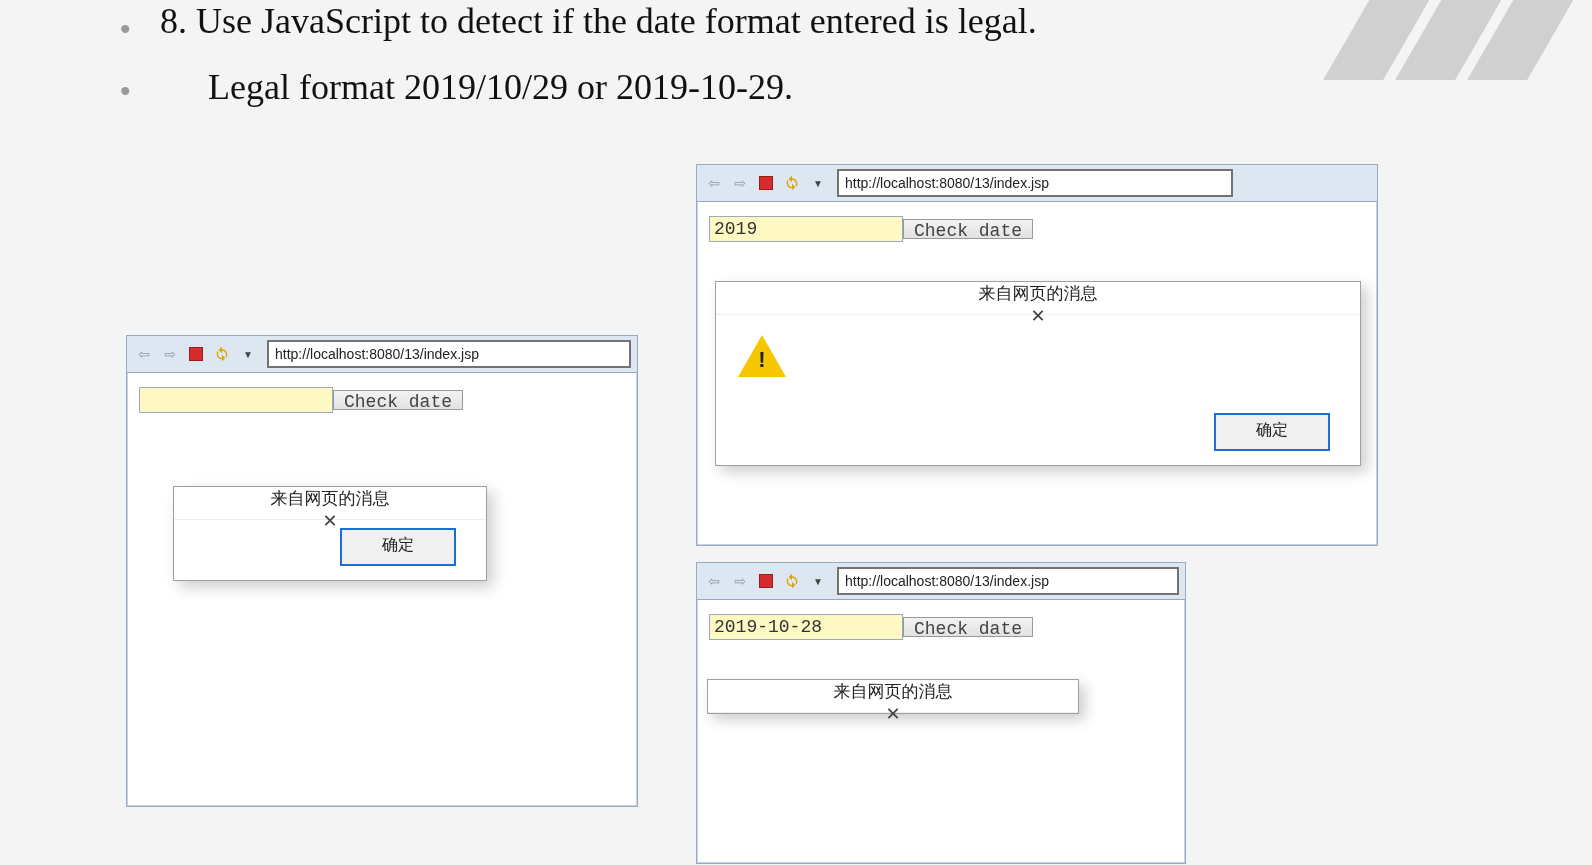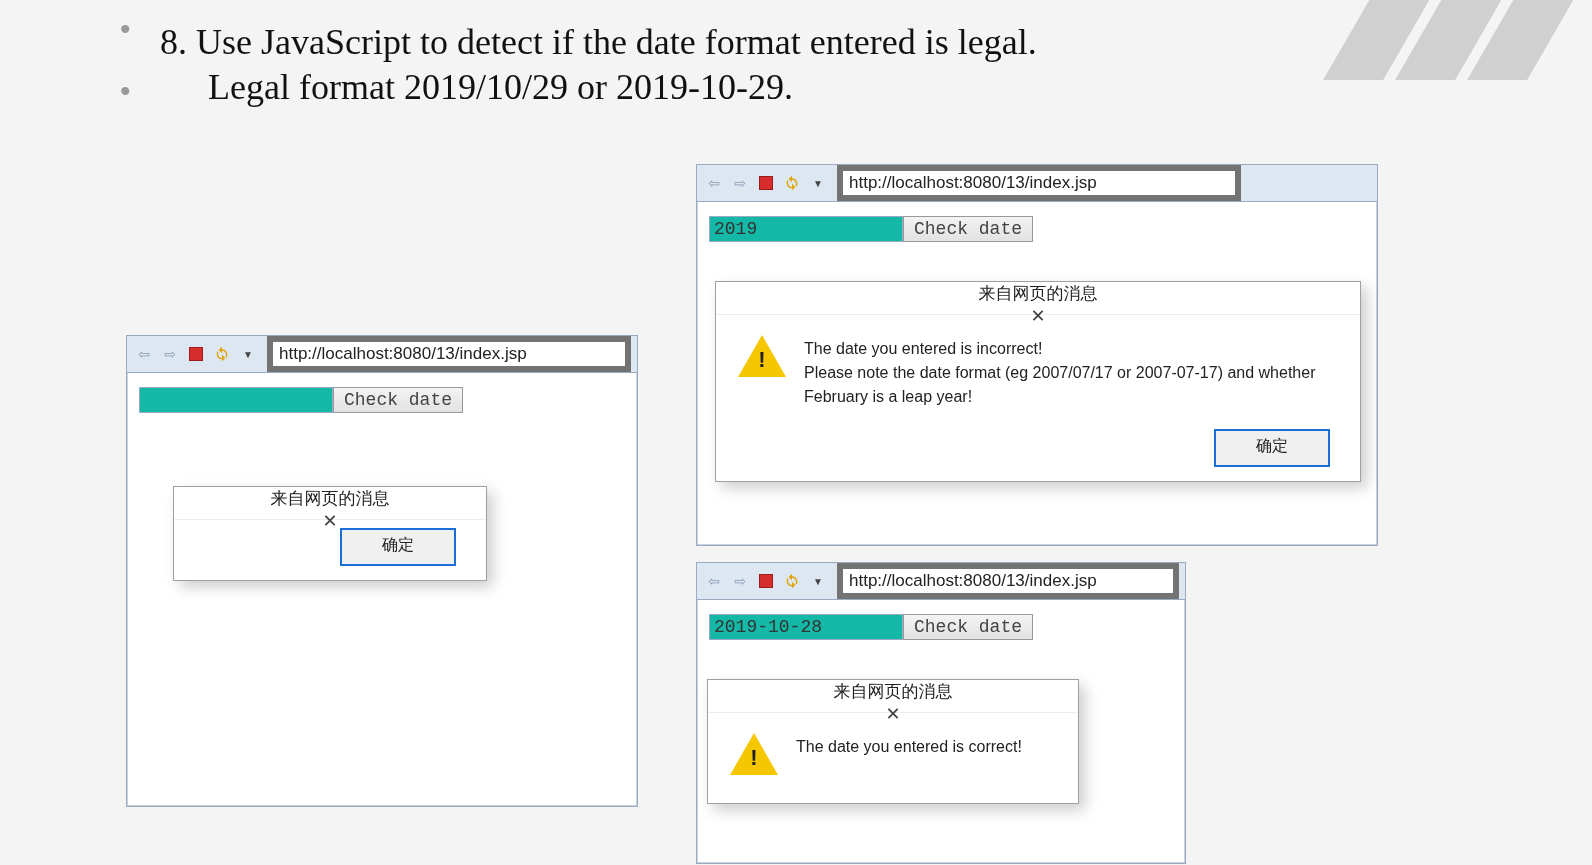--- a/index.html
+++ b/index.html
@@ -78,50 +78,50 @@
   }
   .tb-refresh svg { width: 16px; height: 16px; }
   .tb-dd {
     color: #444;
     font-size: 10px;
   }
   .addr {
     flex: 1;
     height: 24px;
     background: #fff;
-    border: 6px solid #737373;
+    border: 2px solid #737373;
     margin-left: 4px;
     display: flex;
     align-items: center;
     padding: 0 6px;
-    font-size: 17px;
+    font-size: 14px;
     color: #222;
     font-family: Arial, sans-serif;
   }
 
   .page {
     padding: 14px 12px;
   }
   .date-row {
     display: flex;
     align-items: center;
   }
   .date-input {
     width: 194px;
     height: 26px;
     border: 1px solid #9aaac0;
-    background: #14b8a6;
+    background: #fef9c3;
     font-family: "Courier New", monospace;
     font-size: 18px;
     padding: 0 4px;
     color: #333;
     box-sizing: border-box;
   }
   .check-btn {
-    height: 26px;
+    height: 20px;
     background: linear-gradient(#f3f3f3,#e2e2e2);
     border: 1px solid #999;
     font-family: "Courier New", monospace;
     font-size: 18px;
     color: #444;
     padding: 0 10px;
     margin-left: 0;
     box-sizing: border-box;
     line-height: 22px;
   }
@@ -205,21 +205,21 @@
 </head>
 <body>
 
 <div class="corner-stripes">
   <div></div>
     <div></div>
     <div></div>
 </div>
 
 <div class="bullet-dot" style="top:12px;">•</div>
-<div class="bullet-line" style="top:21px; left:160px;">8. Use JavaScript to detect if the date format entered is legal.</div>
+<div class="bullet-line" style="top:0; left:160px;">8. Use JavaScript to detect if the date format entered is legal.</div>
 
 <div class="bullet-dot" style="top:74px;">•</div>
 <div class="bullet-line" style="top:66px; left:160px;margin-left:48px;">Legal format 2019/10/29 or 2019-10-29.</div>
 
 <div class="browser" style="left:126px; top:335px; width:510px; height:470px;">
   <div class="toolbar">
     <div class="tb-btn">⇦</div>
     <div class="tb-btn">⇨</div>
     <div class="tb-btn">
         <div class="tb-stop"></div>
@@ -272,24 +272,20 @@
     </div>
   </div>
 
   <div class="alert" style="left:18px; top:116px; width:644px;">
     <div class="alert-head">
       <span>来自网页的消息</span>
       <span class="close">✕</span>
     </div>
     <div class="alert-body">
       <div class="warn-icon"></div>
-      <div class="alert-msg">
-        <div>The date you entered is incorrect!</div>
-        <div> Please note the date format (eg 2007/07/17 or 2007-07-17) and whether February is a leap year!</div>
-      </div>
     </div>
     <div class="alert-foot">
       <div class="ok-btn">确定</div>
     </div>
   </div>
 </div>
 
 <div class="browser" style="left:696px; top:562px; width:488px; height:300px;">
   <div class="toolbar">
     <div class="tb-btn">⇦</div>
@@ -310,18 +306,14 @@
       <input class="date-input" value="2019-10-28" style="">
       <button class="check-btn">Check date</button>
     </div>
   </div>
 
   <div class="alert" style="left:10px; top:116px; width:370px;">
     <div class="alert-head">
       <span>来自网页的消息</span>
       <span class="close">✕</span>
     </div>
-    <div class="alert-body">
-      <div class="warn-icon"></div>
-      <div class="alert-msg">The date you entered is correct!</div>
-    </div>
   </div>
 </div>
 
 </body></html>

